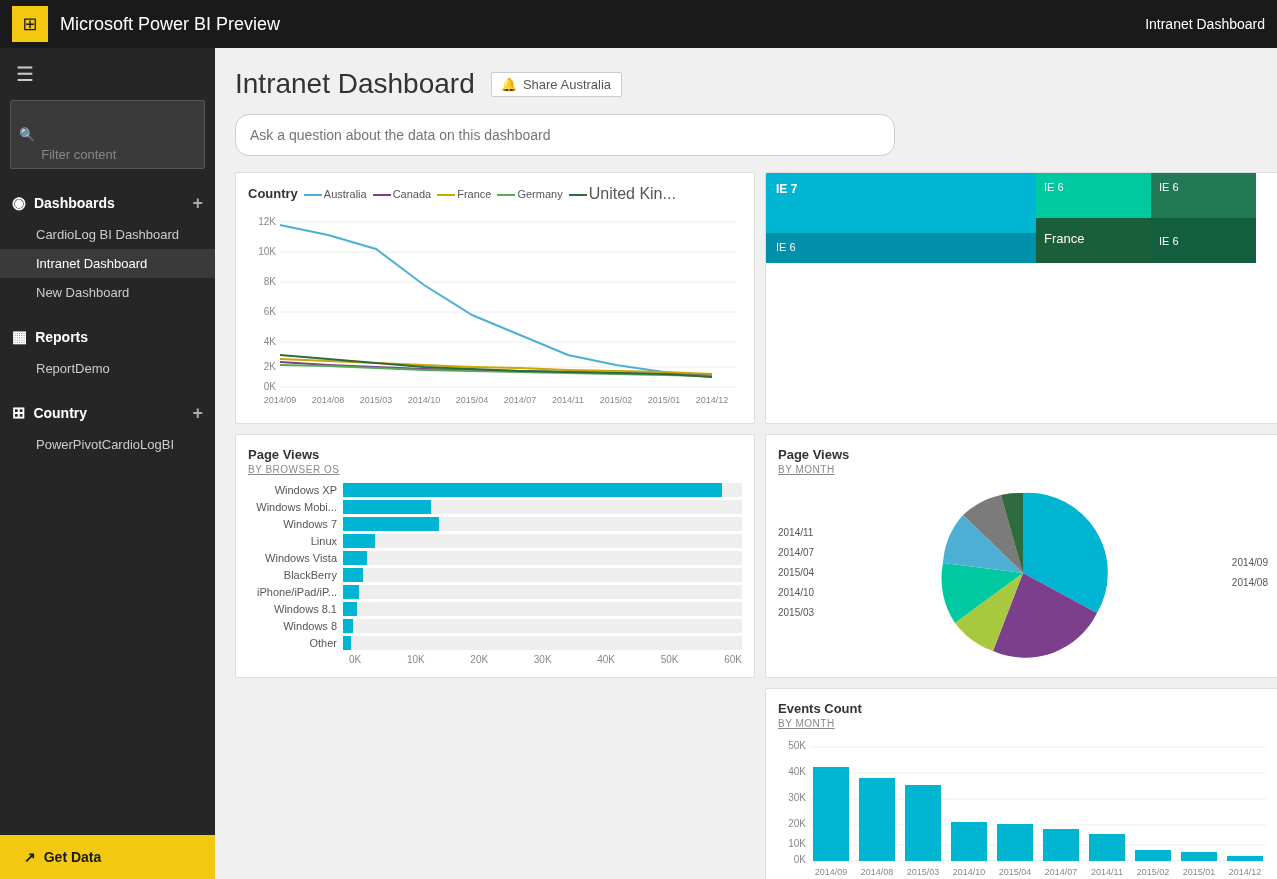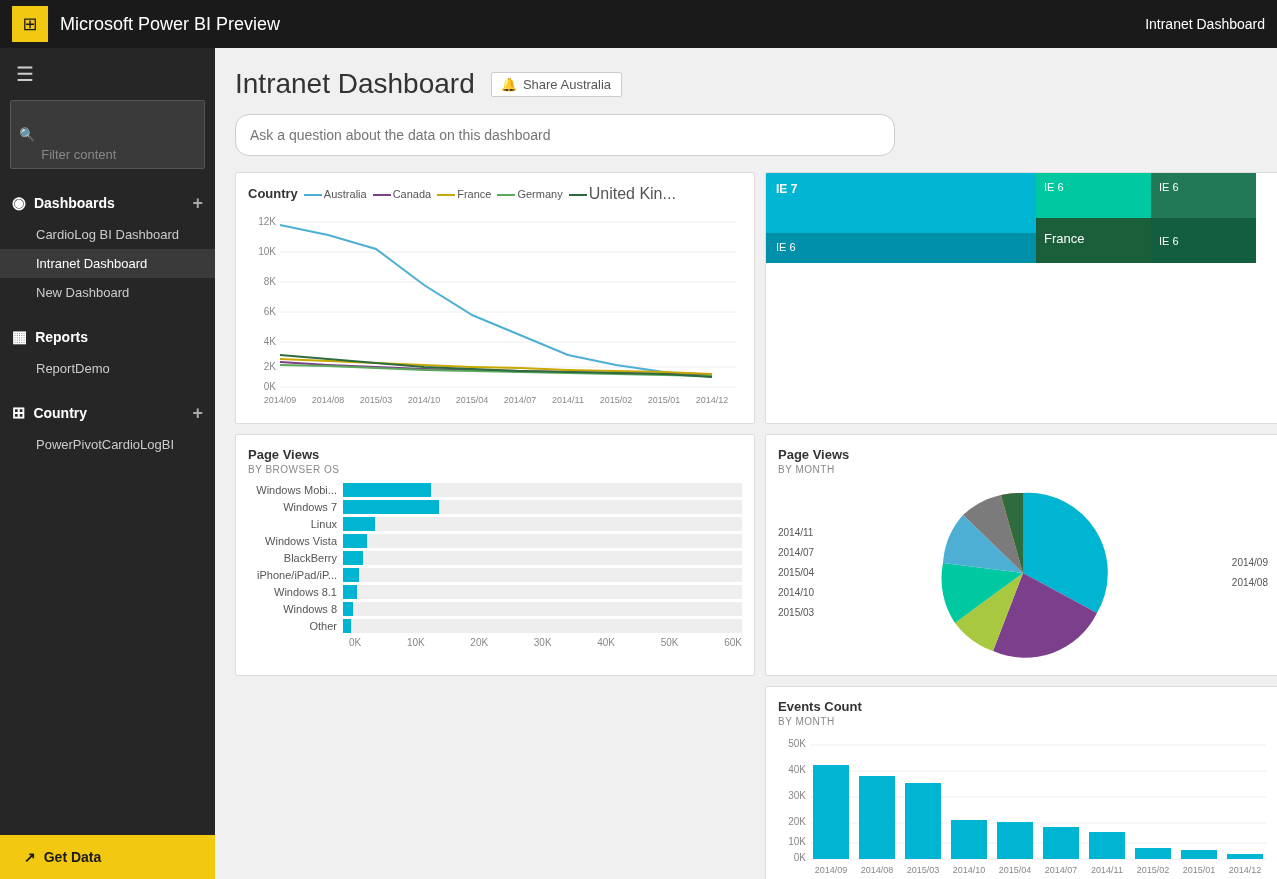--- a/index.html
+++ b/index.html
@@ -162,20 +162,21 @@
       font-weight: 600;
       color: #333;
       margin-bottom: 2px;
     }
     .tile-subtitle {
       font-size: 10px;
       color: #888;
       text-transform: uppercase;
       margin-bottom: 8px;
       letter-spacing: 0.5px;
+      text-decoration: underline;
     }
 
     
     .line-chart-tile { grid-column: 1; grid-row: 1; }
 
     
     .bar-chart-tile { grid-column: 1; grid-row: 2; }
 
     
     .treemap-tile { grid-column: 2; grid-row: 1; }
@@ -346,20 +347,26 @@
           <rect x="385" y="45" width="105" height="45" fill="#145e40"></rect>
           <text x="393" y="72" font-size="11" fill="white">IE 6</text>
         </svg>
       </div>
 
       <div class="tile bar-chart-tile">
         <div class="tile-title">Page Views</div>
         <div class="tile-subtitle">BY BROWSER OS</div>
         <div>
           <div class="hbar-row">
+            <div class="hbar-label">Windows XP</div>
+            <div class="hbar-track">
+                <div class="hbar-fill" style="width:95%;"></div>
+              </div>
+          </div>
+          <div class="hbar-row">
             <div class="hbar-label">Windows Mobi...</div>
             <div class="hbar-track">
                 <div class="hbar-fill" style="width:22%;"></div>
               </div>
           </div>
           <div class="hbar-row">
             <div class="hbar-label">Windows 7</div>
             <div class="hbar-track">
                 <div class="hbar-fill" style="width:24%;"></div>
               </div>

